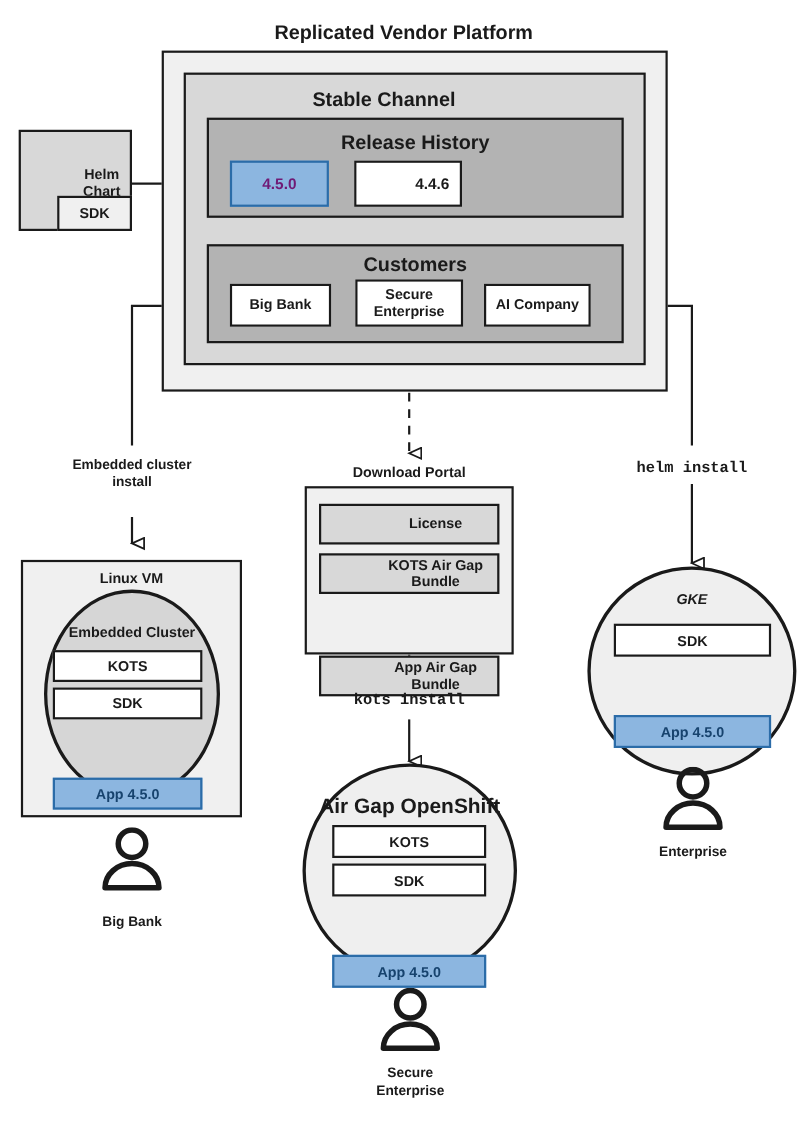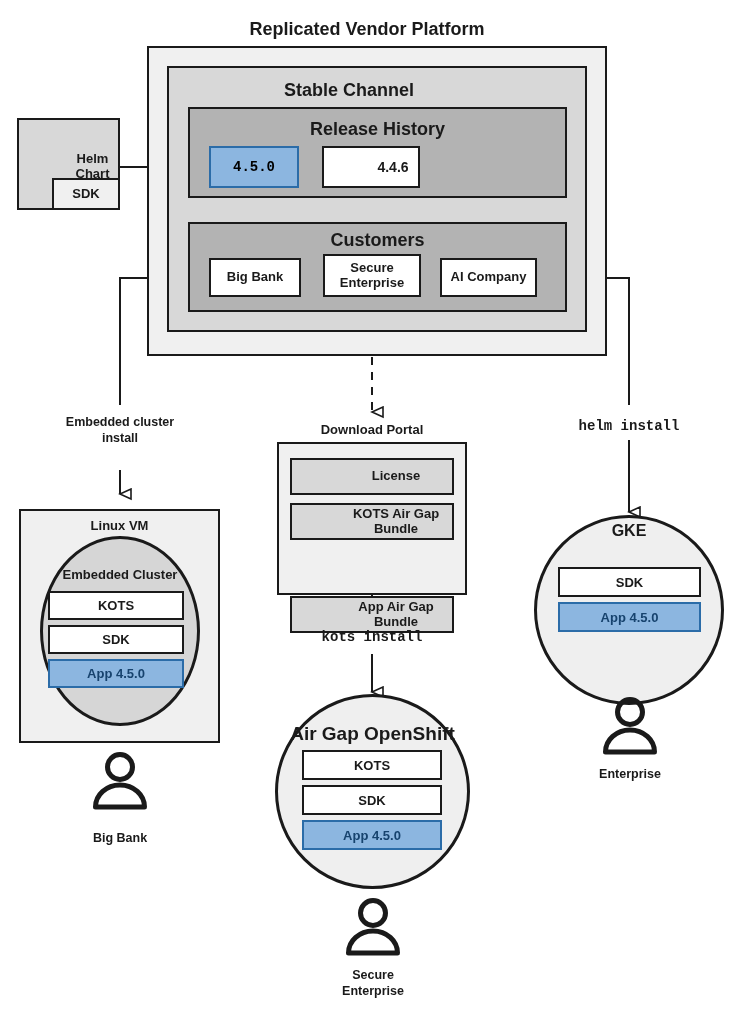--- a/index.html
+++ b/index.html
@@ -32,21 +32,21 @@
     justify-content:center;
     text-align:center;
     font-weight:bold;
     line-height:1.15;
     box-sizing:border-box;
   }
   .fill-outer{background:#f0f0f0;}
   .fill-mid{background:#d8d8d8;padding-left:48px;}
   .fill-inner{background:#b3b3b3;}
   .fill-white{background:#ffffff;}
-  .fill-blue{background:#8cb6e0;border-color:#2b6ca8;color:#000000;font-family:Liberation Mono, monospace;}
+  .fill-blue{background:#8cb6e0;border-color:#2b6ca8;color:#701a75;}
 
   .title-lbl{
     position:absolute;
     left:0;right:0;
     text-align:center;
     font-weight:bold;
     font-size:18px;
     color:#1a1a1a;
     line-height:1.2;
     z-index:3;
@@ -78,21 +78,21 @@
 
   .stack-item{
     position:absolute;
     border:2px solid #1a1a1a;
     display:flex;align-items:center;justify-content:center;
     font-weight:bold;font-size:13px;
     box-sizing:border-box;
     background:#ffffff;
     z-index:3;
   }
-  .stack-item.blue{background:#8cb6e0;border-color:#2b6ca8;color:#17436e;}
+  .stack-item.blue{background:#8cb6e0;border-color:#2b6ca8;color:#17436e;margin-top:48px;}
 
   .person{position:absolute;z-index:3;}
 </style>
 </head>
 <body>
 
 <div id="stage">
 
   <svg id="wires" viewBox="0 0 734 1026">
     <defs>
@@ -229,21 +229,21 @@
   <svg class="person" style="left:343px;top:898px;width:60px;height:60px;" viewBox="0 0 60 60">
     <circle cx="30" cy="15" r="12.5" fill="none" stroke="#1a1a1a" stroke-width="5"></circle>
     <path d="M5.5,55 a24.5,22 0 0 1 49,0 z" fill="none" stroke="#1a1a1a" stroke-width="5" stroke-linejoin="round"></path>
   </svg>
   <div class="plain-lbl" style="left:298px;top:968px;width:150px;">
     <div>Secure</div>
     <div>Enterprise</div>
   </div>
 
   <div class="node circle" style="left:534px;top:515px;width:190px;height:190px;"></div>
-  <div class="title-lbl" style="top:521px;left:534px;right:auto;width:190px;font-size:16px;">GKE</div>
+  <div class="title-lbl" style="top:537px;left:534px;right:auto;width:190px;font-size:13px;font-style:italic;">GKE</div>
 
   <div class="stack-item" style="left:558px;top:567px;width:143px;height:30px;">
     <span>SDK</span>
   </div>
   <div class="stack-item blue" style="left:558px;top:602px;width:143px;height:30px;">
     <span>App 4.5.0</span>
   </div>
 
   <svg class="person" style="left:600px;top:697px;width:60px;height:60px;" viewBox="0 0 60 60">
     <circle cx="30" cy="15" r="12.5" fill="none" stroke="#1a1a1a" stroke-width="5"></circle>

